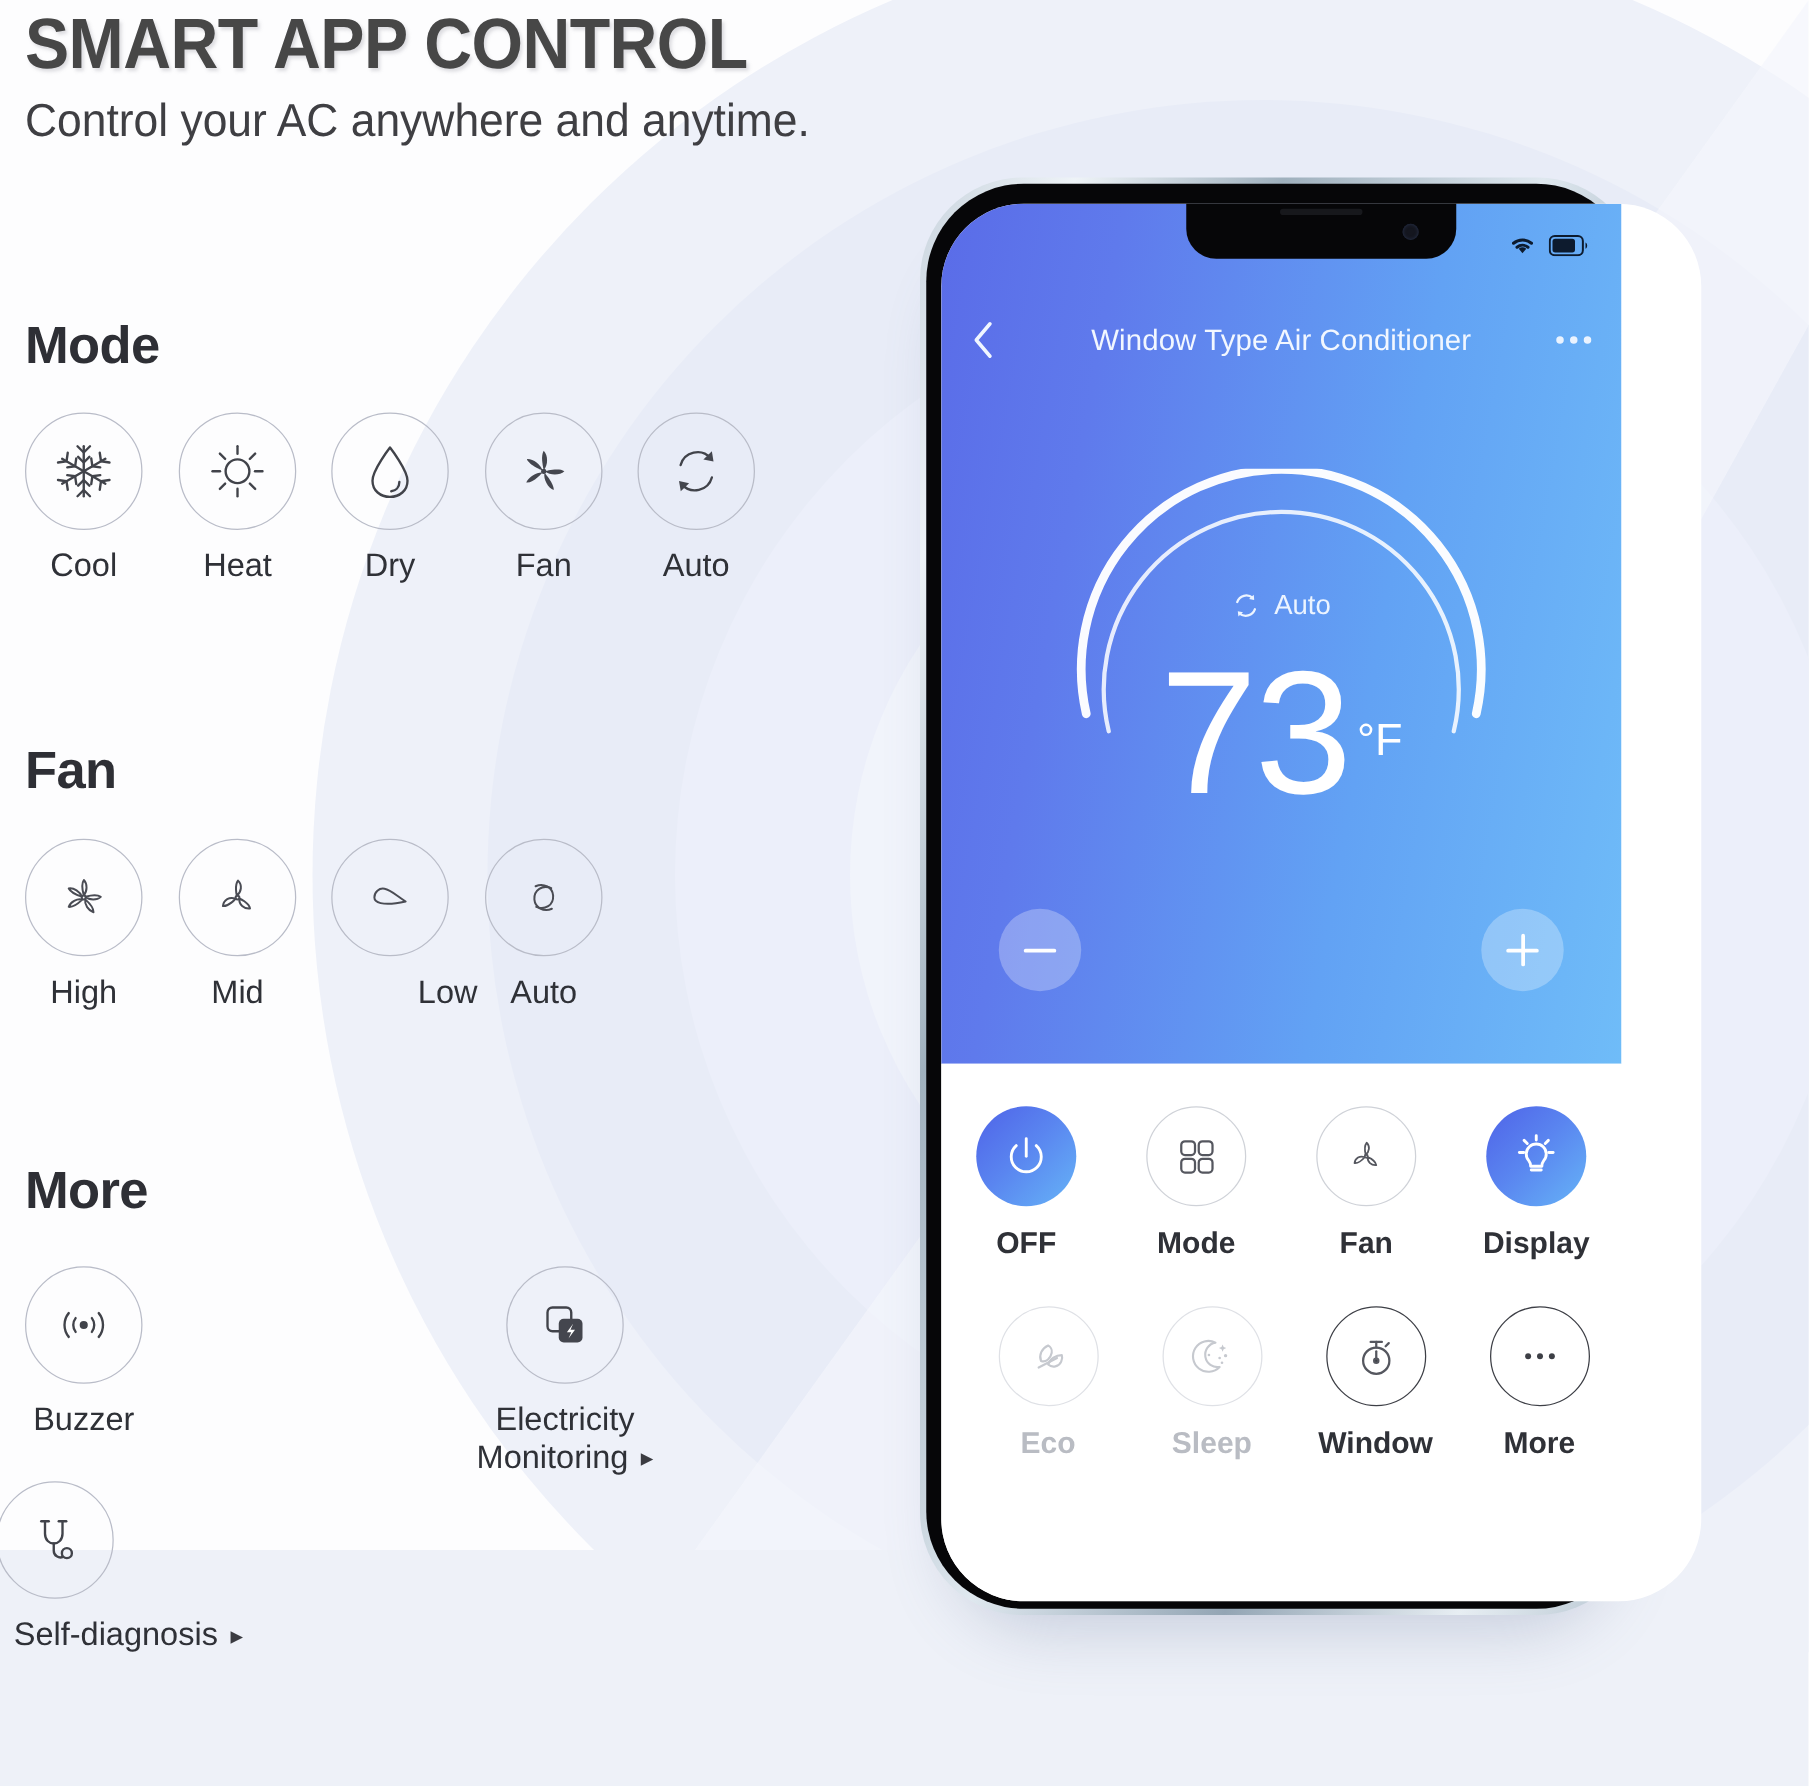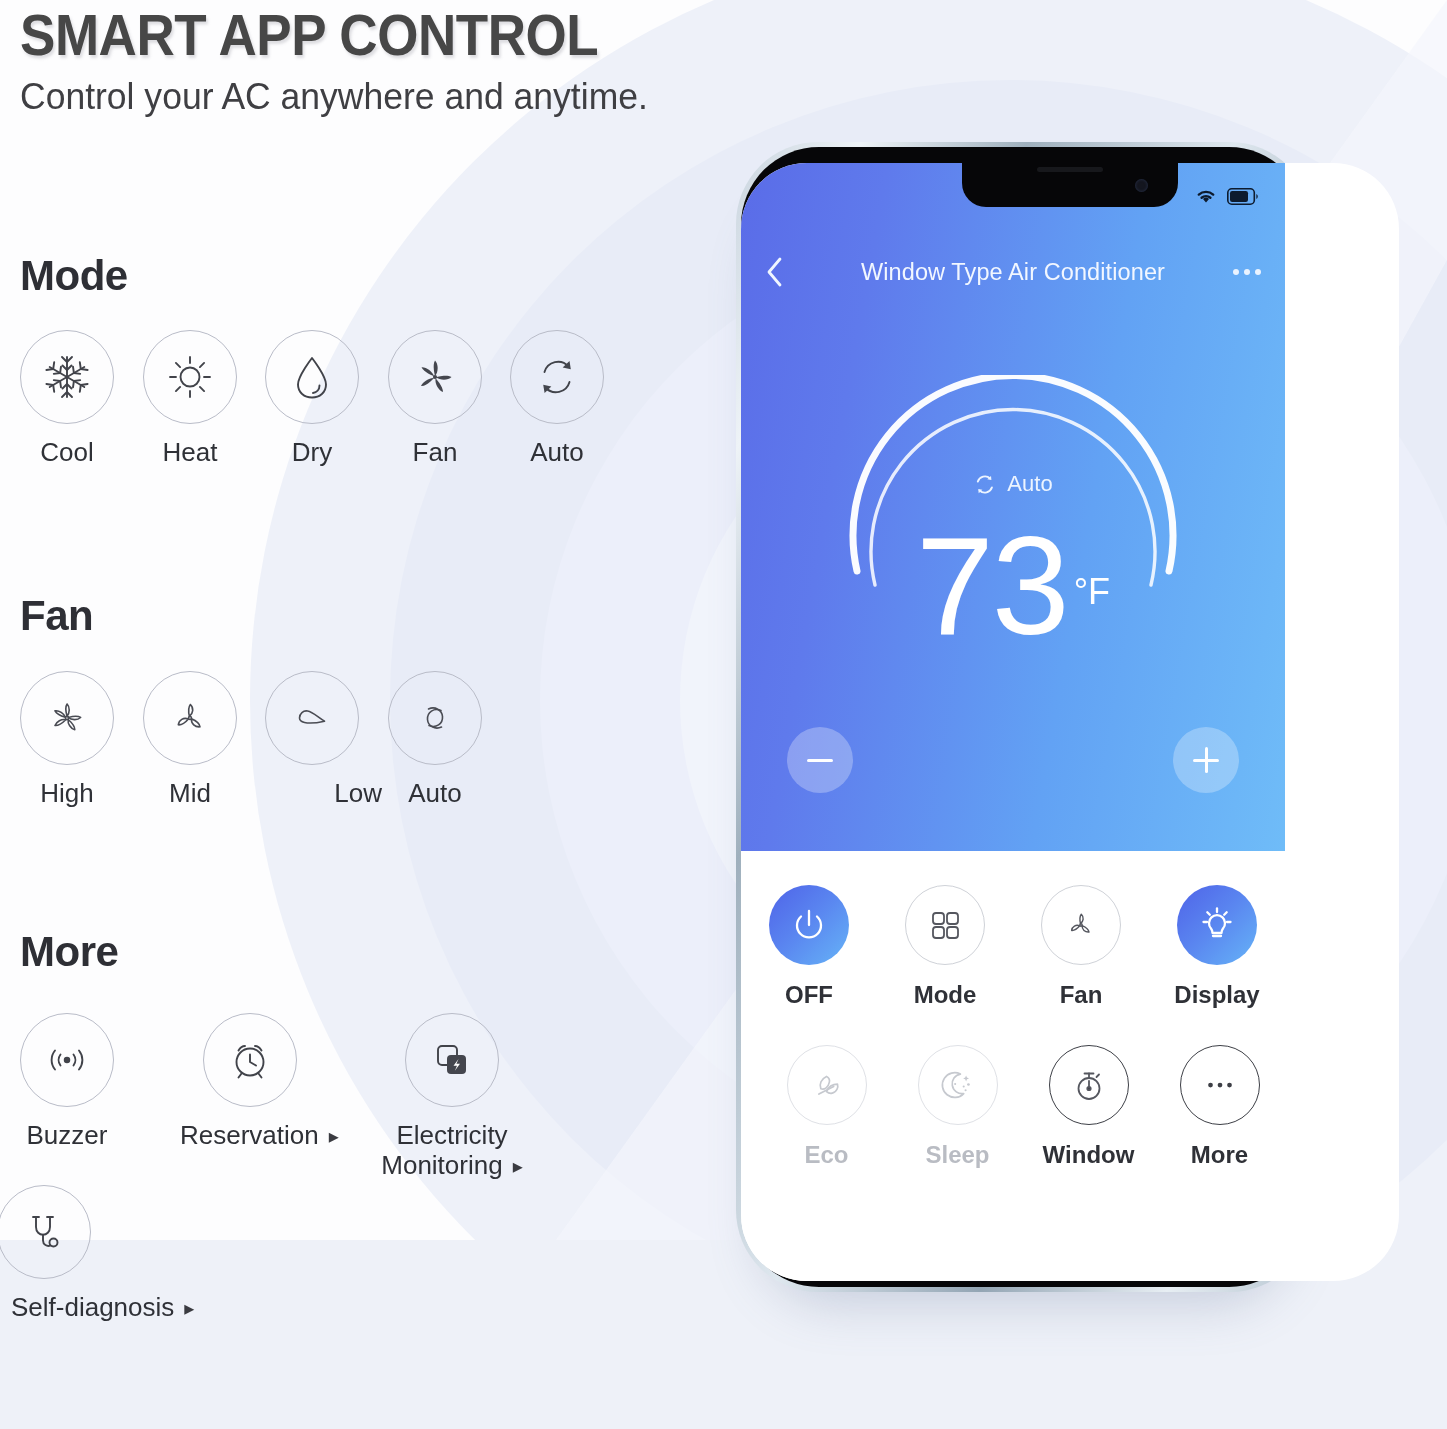--- a/index.html
+++ b/index.html
@@ -87,22 +87,22 @@
                 #dfe8ef 48%,#93a5b4 68%,#e7eef3 86%,#b4c3cf 100%);
     padding: 5px;
   }
   .phone-bezel {
     position: absolute; inset: 5px;
     border-radius: 78px;
     background: #060608;
     padding: 11px;
   }
   .screen {
-    position: absolute; left: 0; top: 16px;
-    width: 658px; height: 1118px;
+    position: absolute; left: 12px; top: 16px;
+    width: 608px; height: 1118px;
     border-radius: 66px;
     overflow: hidden;
     background: #fff;
   }
   .notch {
     position: absolute; left: 50%; top: -2px; transform: translateX(-50%);
     width: 216px; height: 46px;
     background: #060608;
     border-radius: 0 0 24px 24px;
     z-index: 9;
@@ -380,37 +380,20 @@
           <path d="M18.5 19.5 A9 9 0 0 0 18.5 30.5"></path>
           <path d="M31.5 19.5 A9 9 0 0 1 31.5 30.5"></path>
           <path d="M13 15.5 A15 15 0 0 0 13 34.5"></path>
           <path d="M37 15.5 A15 15 0 0 1 37 34.5"></path>
         </g>
       </svg>
     </div>
     <div class="lbl">Buzzer</div>
   </div>
 
-  <div class="tile" style="left:180px; top:1013px;">
-    <div class="ring">
-      <svg class="svgicon" width="50" height="50" viewBox="0 0 50 50">
-        <g class="stroke">
-          <circle cx="25" cy="27" r="13.5"></circle>
-          <path d="M25 19.5 L25 27 L31 30.5"></path>
-          <path d="M13.5 15.5 C15.3 12.5 18 11 20 11"></path>
-          <path d="M36.5 15.5 C34.7 12.5 32 11 30 11"></path>
-          <line x1="16.5" y1="38.5" x2="13.5" y2="42.5"></line>
-          <line x1="33.5" y1="38.5" x2="36.5" y2="42.5"></line>
-        </g>
-      </svg>
-    </div>
-    <div class="lbl">
-      <span>Reservation</span><span class="chev">▸</span>
-    </div>
-  </div>
 
   <div class="tile wrap" style="left:372px; top:1013px; width:160px;">
     <div class="ring">
       <svg class="svgicon" width="50" height="50" viewBox="0 0 50 50">
         <rect x="11" y="11" width="19" height="19" rx="4" class="stroke"></rect>
         <rect x="20" y="20" width="19" height="19" rx="4" fill="#44464e"></rect>
         <path d="M31.5 24 L26.5 30.8 L30 30.8 L27.8 35.8 L33 28.8 L29.4 28.8 Z" fill="#ffffff"></path>
       </svg>
     </div>
     <div class="lbl">

